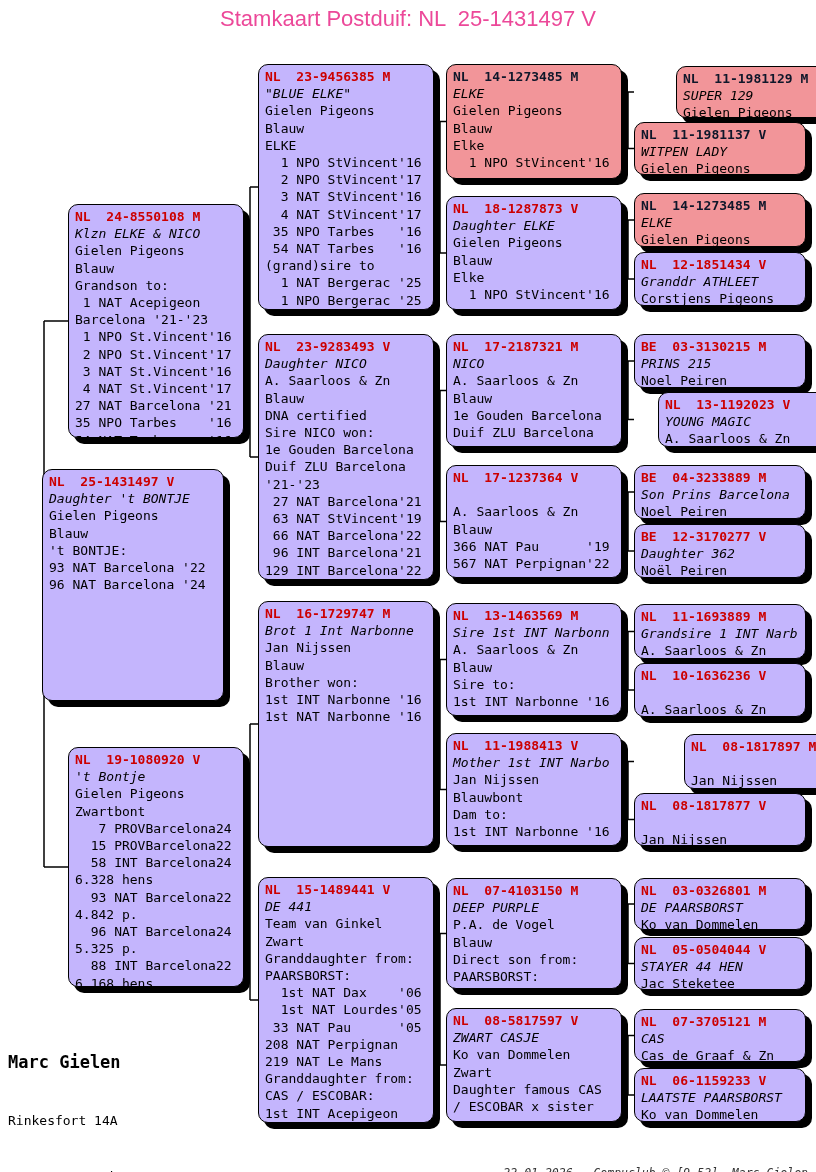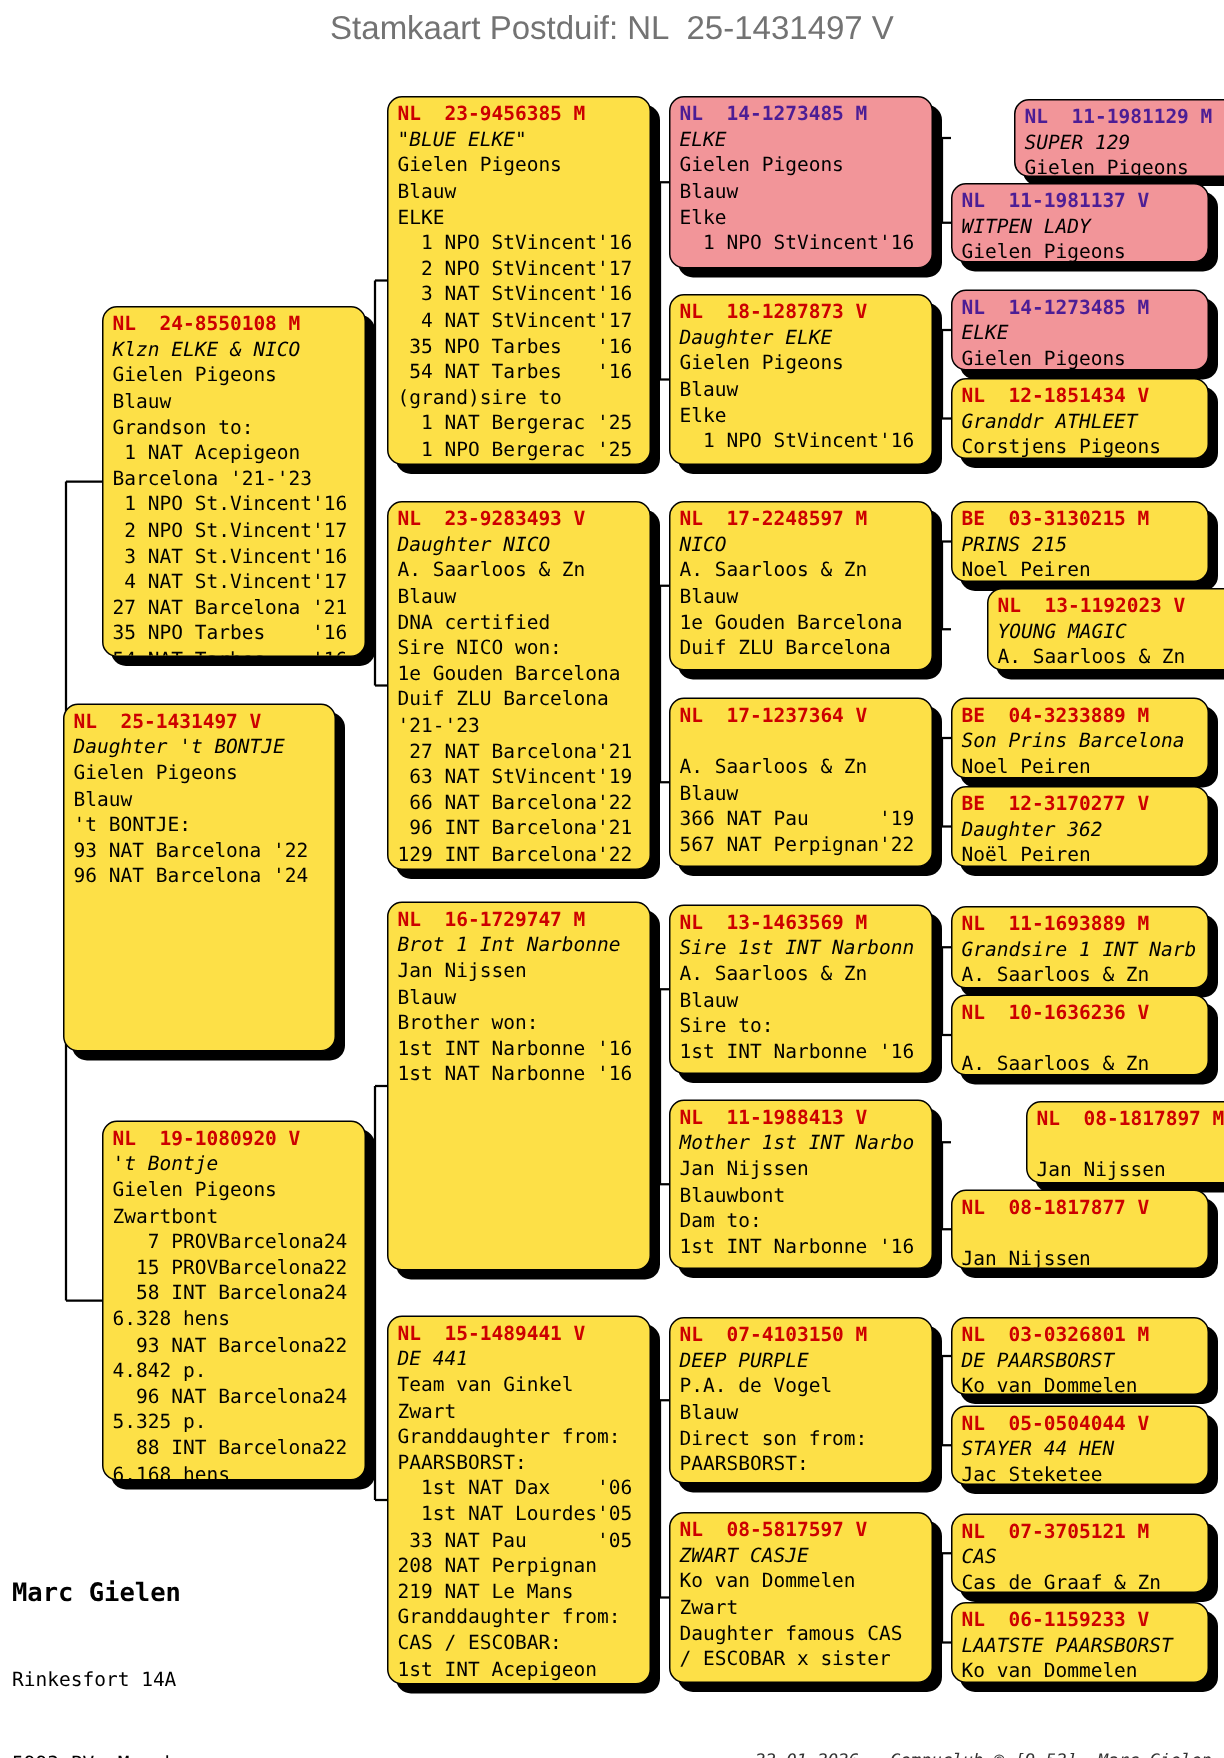--- a/index.html
+++ b/index.html
@@ -7,32 +7,32 @@
     --pink:#f29599;
     --line:#000;
   }
   html,body{margin:0;padding:0;background:#fff;}
   .page{
     position:relative;width:816px;height:1172px;background:#fff;overflow:hidden;
     font-family:"DejaVu Sans Mono","Liberation Mono",monospace;color:#000;
   }
   .title{
     position:absolute;top:6px;left:0;width:100%;text-align:center;
-    font-family:"Liberation Sans",sans-serif;font-size:22px;color:#737373;white-space:pre;
+    font-family:"Liberation Sans",sans-serif;font-size:22px;color:#ec4899;white-space:pre;
   }
   #connectors{position:absolute;left:0;top:0;z-index:0;}
   .pbox{
-    position:absolute;z-index:1;background:#fde047;border:1.5px solid #000;
+    position:absolute;z-index:1;background:#c4b5fd;border:1.5px solid #000;
     border-radius:10px;box-shadow:6px 6px 0 #000;
     padding:3px 6px 2px 6px;box-sizing:border-box;
     font-size:13px;line-height:17.2px;white-space:pre;overflow:hidden;
   }
   .pbox.pink{background:var(--pink);}
   .ring{font-weight:bold;color:var(--ring-red);min-height:17.2px;}
-  .pink .ring{color:#4c1d95;}
+  .pink .ring{color:#0f172a;}
   .pname{font-style:italic;min-height:17.2px;}
   .bline{min-height:17.2px;}
   .contact{position:absolute;left:8px;top:1012px;white-space:pre;}
   .contact-name{font-weight:bold;font-size:17px;line-height:24px;}
   .contact-line{font-size:13px;line-height:17.5px;}
   .footer{
     position:absolute;right:8px;top:1126px;
     font-size:11.5px;font-style:italic;color:#333;white-space:pre;margin-top:40px;
   }
 </style>
@@ -108,21 +108,21 @@
   <div id="boxes-layer">
       <div class="pbox" style="left: 8px; top: 469px; width: 182px; height: 232px; margin-left: 34px;"><div class="ring">NL  25-1431497 V</div><div class="pname">Daughter 't BONTJE</div><div class="bline">Gielen Pigeons</div><div class="bline">Blauw</div><div class="bline">'t BONTJE:</div><div class="bline">93 NAT Barcelona '22</div><div class="bline">96 NAT Barcelona '24</div></div>
       <div class="pbox" style="left: 68px; top: 204px; width: 176px; height: 234px;"><div class="ring">NL  24-8550108 M</div><div class="pname">Klzn ELKE &amp; NICO</div><div class="bline">Gielen Pigeons</div><div class="bline">Blauw</div><div class="bline">Grandson to:</div><div class="bline"> 1 NAT Acepigeon</div><div class="bline">Barcelona '21-'23</div><div class="bline"> 1 NPO St.Vincent'16</div><div class="bline"> 2 NPO St.Vincent'17</div><div class="bline"> 3 NAT St.Vincent'16</div><div class="bline"> 4 NAT St.Vincent'17</div><div class="bline">27 NAT Barcelona '21</div><div class="bline">35 NPO Tarbes    '16</div><div class="bline">54 NAT Tarbes    '16</div></div>
       <div class="pbox" style="left: 68px; top: 747px; width: 176px; height: 240px;"><div class="ring">NL  19-1080920 V</div><div class="pname">'t Bontje</div><div class="bline">Gielen Pigeons</div><div class="bline">Zwartbont</div><div class="bline">   7 PROVBarcelona24</div><div class="bline">  15 PROVBarcelona22</div><div class="bline">  58 INT Barcelona24</div><div class="bline">6.328 hens</div><div class="bline">  93 NAT Barcelona22</div><div class="bline">4.842 p.</div><div class="bline">  96 NAT Barcelona24</div><div class="bline">5.325 p.</div><div class="bline">  88 INT Barcelona22</div><div class="bline">6.168 hens</div></div>
       <div class="pbox" style="left: 258px; top: 64px; width: 176px; height: 246px;"><div class="ring">NL  23-9456385 M</div><div class="pname">"BLUE ELKE"</div><div class="bline">Gielen Pigeons</div><div class="bline">Blauw</div><div class="bline">ELKE</div><div class="bline">  1 NPO StVincent'16</div><div class="bline">  2 NPO StVincent'17</div><div class="bline">  3 NAT StVincent'16</div><div class="bline">  4 NAT StVincent'17</div><div class="bline"> 35 NPO Tarbes   '16</div><div class="bline"> 54 NAT Tarbes   '16</div><div class="bline">(grand)sire to</div><div class="bline">  1 NAT Bergerac '25</div><div class="bline">  1 NPO Bergerac '25</div></div>
       <div class="pbox" style="left: 258px; top: 334px; width: 176px; height: 246px;"><div class="ring">NL  23-9283493 V</div><div class="pname">Daughter NICO</div><div class="bline">A. Saarloos &amp; Zn</div><div class="bline">Blauw</div><div class="bline">DNA certified</div><div class="bline">Sire NICO won:</div><div class="bline">1e Gouden Barcelona</div><div class="bline">Duif ZLU Barcelona</div><div class="bline">'21-'23</div><div class="bline"> 27 NAT Barcelona'21</div><div class="bline"> 63 NAT StVincent'19</div><div class="bline"> 66 NAT Barcelona'22</div><div class="bline"> 96 INT Barcelona'21</div><div class="bline">129 INT Barcelona'22</div></div>
       <div class="pbox" style="left: 258px; top: 601px; width: 176px; height: 246px;"><div class="ring">NL  16-1729747 M</div><div class="pname">Brot 1 Int Narbonne</div><div class="bline">Jan Nijssen</div><div class="bline">Blauw</div><div class="bline">Brother won:</div><div class="bline">1st INT Narbonne '16</div><div class="bline">1st NAT Narbonne '16</div></div>
       <div class="pbox" style="left: 258px; top: 877px; width: 176px; height: 246px;"><div class="ring">NL  15-1489441 V</div><div class="pname">DE 441</div><div class="bline">Team van Ginkel</div><div class="bline">Zwart</div><div class="bline">Granddaughter from:</div><div class="bline">PAARSBORST:</div><div class="bline">  1st NAT Dax    '06</div><div class="bline">  1st NAT Lourdes'05</div><div class="bline"> 33 NAT Pau      '05</div><div class="bline">208 NAT Perpignan</div><div class="bline">219 NAT Le Mans</div><div class="bline">Granddaughter from:</div><div class="bline">CAS / ESCOBAR:</div><div class="bline">1st INT Acepigeon</div></div>
       <div class="pbox pink" style="left: 446px; top: 64px; width: 176px; height: 115px;"><div class="ring">NL  14-1273485 M</div><div class="pname">ELKE</div><div class="bline">Gielen Pigeons</div><div class="bline">Blauw</div><div class="bline">Elke</div><div class="bline">  1 NPO StVincent'16</div></div>
       <div class="pbox" style="left: 446px; top: 196px; width: 176px; height: 114px;"><div class="ring">NL  18-1287873 V</div><div class="pname">Daughter ELKE</div><div class="bline">Gielen Pigeons</div><div class="bline">Blauw</div><div class="bline">Elke</div><div class="bline">  1 NPO StVincent'16</div></div>
-      <div class="pbox" style="left: 446px; top: 334px; width: 176px; height: 113px;"><div class="ring">NL  17-2248597 M</div><div class="pname">NICO</div><div class="bline">A. Saarloos &amp; Zn</div><div class="bline">Blauw</div><div class="bline">1e Gouden Barcelona</div><div class="bline">Duif ZLU Barcelona</div></div>
+      <div class="pbox" style="left: 446px; top: 334px; width: 176px; height: 113px;"><div class="ring">NL  17-2187321 M</div><div class="pname">NICO</div><div class="bline">A. Saarloos &amp; Zn</div><div class="bline">Blauw</div><div class="bline">1e Gouden Barcelona</div><div class="bline">Duif ZLU Barcelona</div></div>
       <div class="pbox" style="left: 446px; top: 465px; width: 176px; height: 113px;"><div class="ring">NL  17-1237364 V</div><div class="pname"></div><div class="bline">A. Saarloos &amp; Zn</div><div class="bline">Blauw</div><div class="bline">366 NAT Pau      '19</div><div class="bline">567 NAT Perpignan'22</div></div>
       <div class="pbox" style="left: 446px; top: 603px; width: 176px; height: 113px;"><div class="ring">NL  13-1463569 M</div><div class="pname">Sire 1st INT Narbonn</div><div class="bline">A. Saarloos &amp; Zn</div><div class="bline">Blauw</div><div class="bline">Sire to:</div><div class="bline">1st INT Narbonne '16</div></div>
       <div class="pbox" style="left: 446px; top: 733px; width: 176px; height: 113px;"><div class="ring">NL  11-1988413 V</div><div class="pname">Mother 1st INT Narbo</div><div class="bline">Jan Nijssen</div><div class="bline">Blauwbont</div><div class="bline">Dam to:</div><div class="bline">1st INT Narbonne '16</div></div>
       <div class="pbox" style="left: 446px; top: 878px; width: 176px; height: 111px;"><div class="ring">NL  07-4103150 M</div><div class="pname">DEEP PURPLE</div><div class="bline">P.A. de Vogel</div><div class="bline">Blauw</div><div class="bline">Direct son from:</div><div class="bline">PAARSBORST:</div></div>
       <div class="pbox" style="left: 446px; top: 1008px; width: 176px; height: 114px;"><div class="ring">NL  08-5817597 V</div><div class="pname">ZWART CASJE</div><div class="bline">Ko van Dommelen</div><div class="bline">Zwart</div><div class="bline">Daughter famous CAS</div><div class="bline">/ ESCOBAR x sister</div></div>
       <div class="pbox pink" style="left: 634px; top: 66px; width: 172px; height: 52px; margin-left: 42px;"><div class="ring">NL  11-1981129 M</div><div class="pname">SUPER 129</div><div class="bline">Gielen Pigeons</div></div>
       <div class="pbox pink" style="left: 634px; top: 122px; width: 172px; height: 53px;"><div class="ring">NL  11-1981137 V</div><div class="pname">WITPEN LADY</div><div class="bline">Gielen Pigeons</div></div>
       <div class="pbox pink" style="left: 634px; top: 193px; width: 172px; height: 54px;"><div class="ring">NL  14-1273485 M</div><div class="pname">ELKE</div><div class="bline">Gielen Pigeons</div></div>
       <div class="pbox" style="left: 634px; top: 252px; width: 172px; height: 54px;"><div class="ring">NL  12-1851434 V</div><div class="pname">Granddr ATHLEET</div><div class="bline">Corstjens Pigeons</div></div>
       <div class="pbox" style="left: 634px; top: 334px; width: 172px; height: 54px;"><div class="ring">BE  03-3130215 M</div><div class="pname">PRINS 215</div><div class="bline">Noel Peiren</div></div>

